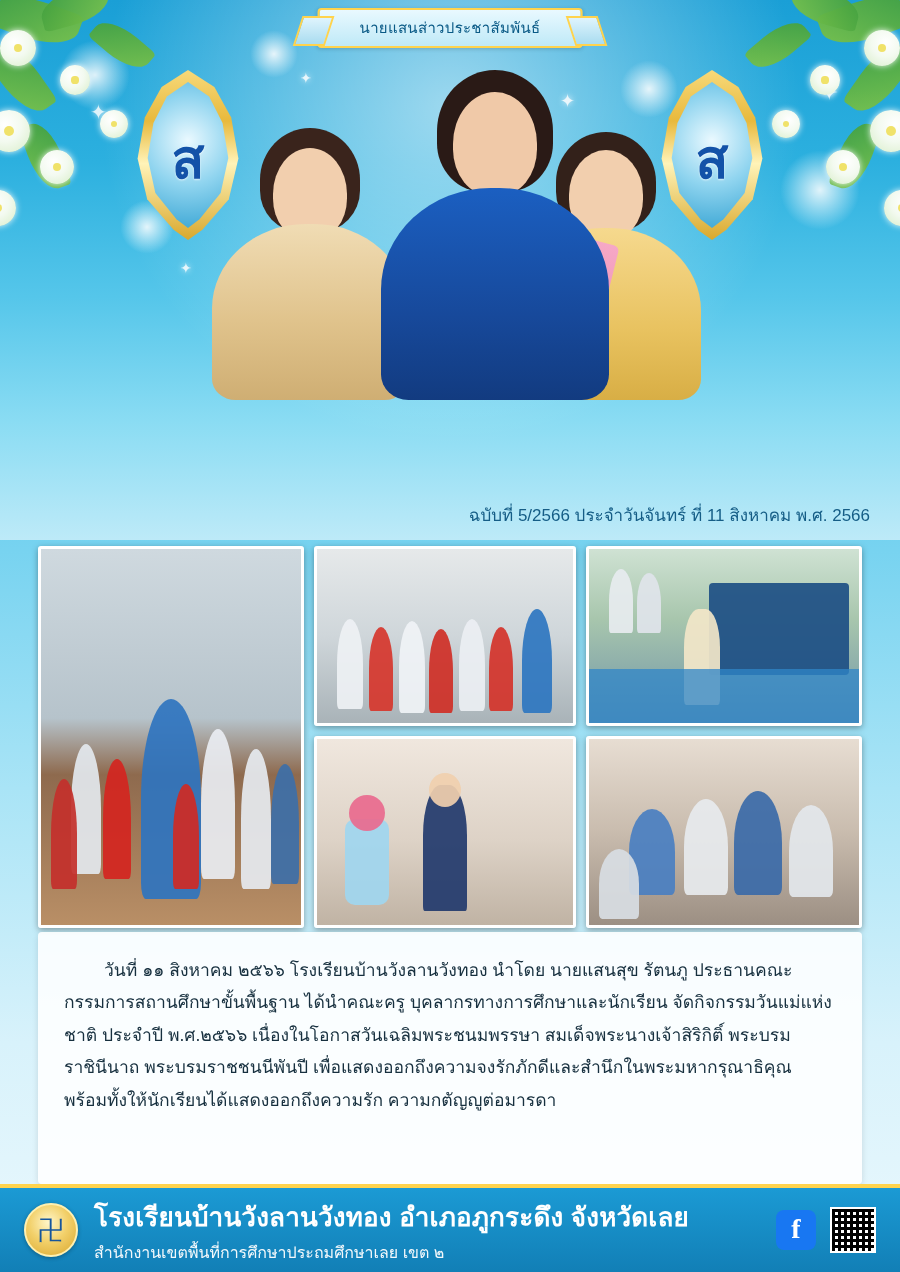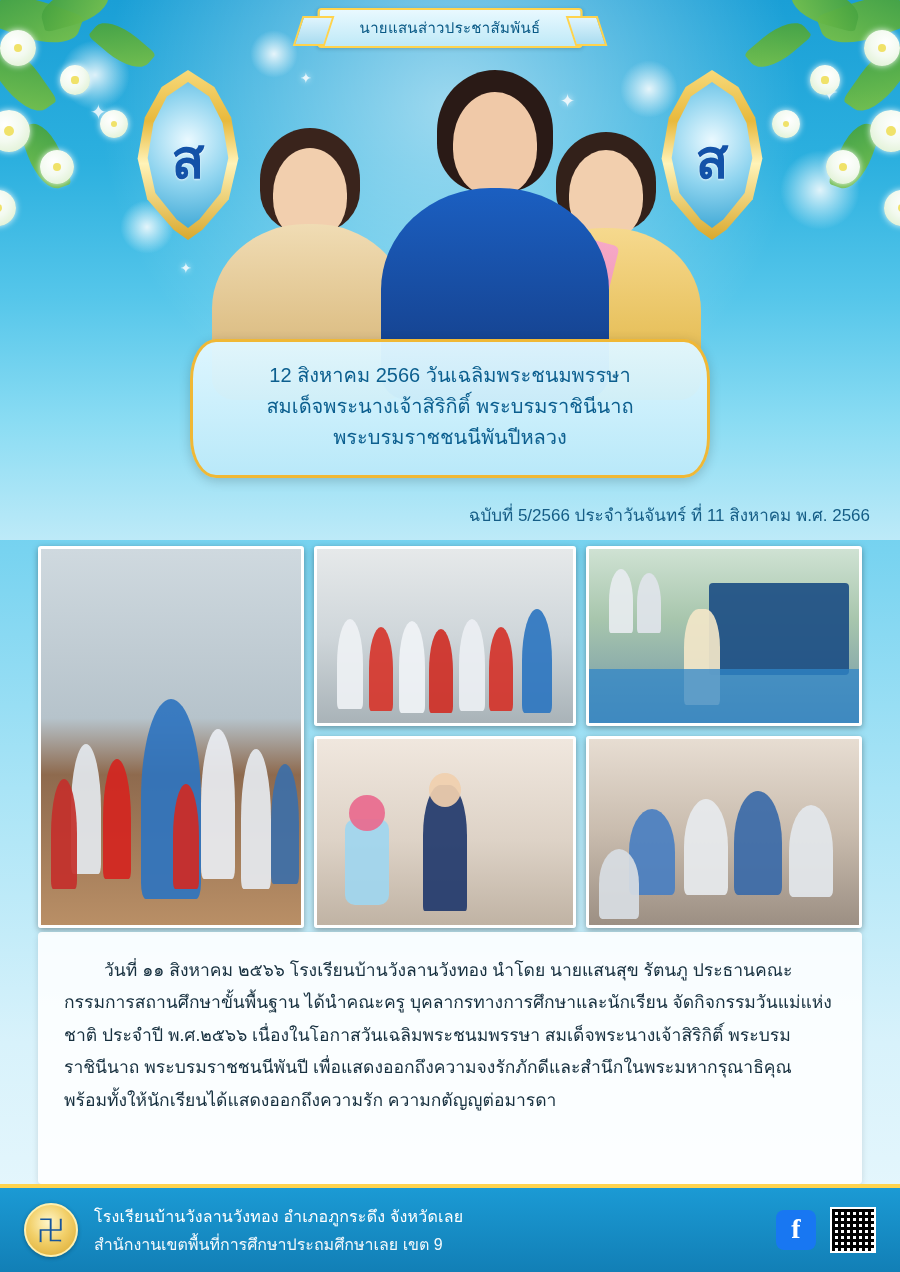--- a/index.html
+++ b/index.html
@@ -172,21 +172,21 @@
     width:54px; height:54px; border-radius:50%;
     background: radial-gradient(circle at 45% 35%, #fff6c9 0%, #f2d06a 45%, #d9a62c 100%);
     border:2px solid #fff0b0; position:relative; flex:0 0 auto;
     box-shadow:0 1px 4px rgba(0,0,0,.3);
   }
   .seal::after{
     content:"卍"; position:absolute; inset:0; display:flex; align-items:center; justify-content:center;
     font-size:26px; color:#16559c;
   }
   .foot-text { margin-left:16px; color:#ffffff; }
-  .foot-text .l1 { font-size:16px; font-weight:normal; letter-spacing:.2px; }
+  .foot-text .l1 { font-size:26px; font-weight:bold; letter-spacing:.2px; }
   .foot-text .l2 { font-size:16px; opacity:.95; margin-top:3px; }
   .foot-right { margin-left:auto; display:flex; align-items:center; gap:14px; }
   .fb {
     width:40px; height:40px; border-radius:8px; background:#1877f2;
     color:#fff; font-size:28px; font-weight:bold; line-height:38px; text-align:center;
     font-family:"Liberation Serif", serif;
   }
   .qr {
     width:46px; height:46px; background:#fff; padding:2px;
     background-image:
@@ -266,25 +266,20 @@
         <div class="body"></div>
       <div class="sash"></div>
     </div>
     <div class="person p-center">
       <div class="hair"></div>
         <div class="head"></div>
         <div class="body"></div>
     </div>
   </div>
 
-  <div class="plaque">
-    <div class="line">12 สิงหาคม 2566 วันเฉลิมพระชนมพรรษา</div>
-    <div class="line">สมเด็จพระนางเจ้าสิริกิติ์ พระบรมราชินีนาถ</div>
-    <div class="line">พระบรมราชชนนีพันปีหลวง</div>
-  </div>
 
   <div class="issue-line">ฉบับที่ 5/2566  ประจำวันจันทร์ ที่ 11 สิงหาคม พ.ศ. 2566</div>
 </div>
 
 <div class="photos">
 
   <div class="ph ph1">
     <div class="fig" style="left:100px; top:150px; width:60px; height:200px; background:#2f74bf;"></div>
     <div class="fig" style="left:160px; top:180px; width:34px; height:150px; background:#e9edf2;"></div>
     <div class="fig" style="left:30px;  top:195px; width:30px; height:130px; background:#e3e8ee;"></div>
@@ -335,19 +330,19 @@
 </div>
 
 <div class="panel">
   <p>วันที่ ๑๑ สิงหาคม ๒๕๖๖ โรงเรียนบ้านวังลานวังทอง นำโดย นายแสนสุข รัตนภู ประธานคณะกรรมการสถานศึกษาขั้นพื้นฐาน ได้นำคณะครู บุคลากรทางการศึกษาและนักเรียน จัดกิจกรรมวันแม่แห่งชาติ ประจำปี พ.ศ.๒๕๖๖ เนื่องในโอกาสวันเฉลิมพระชนมพรรษา สมเด็จพระนางเจ้าสิริกิติ์ พระบรมราชินีนาถ พระบรมราชชนนีพันปี เพื่อแสดงออกถึงความจงรักภักดีและสำนึกในพระมหากรุณาธิคุณ พร้อมทั้งให้นักเรียนได้แสดงออกถึงความรัก ความกตัญญูต่อมารดา</p>
 </div>
 
 <div class="footer">
   <div class="seal"></div>
   <div class="foot-text">
     <div class="l1">โรงเรียนบ้านวังลานวังทอง  อำเภอภูกระดึง  จังหวัดเลย</div>
-    <div class="l2">สำนักงานเขตพื้นที่การศึกษาประถมศึกษาเลย เขต 9</div>
+    <div class="l2">สำนักงานเขตพื้นที่การศึกษาประถมศึกษาเลย เขต ๒</div>
   </div>
   <div class="foot-right">
     <div class="fb">f</div>
     <div class="qr"></div>
   </div>
 </div>
 
 </body></html>

